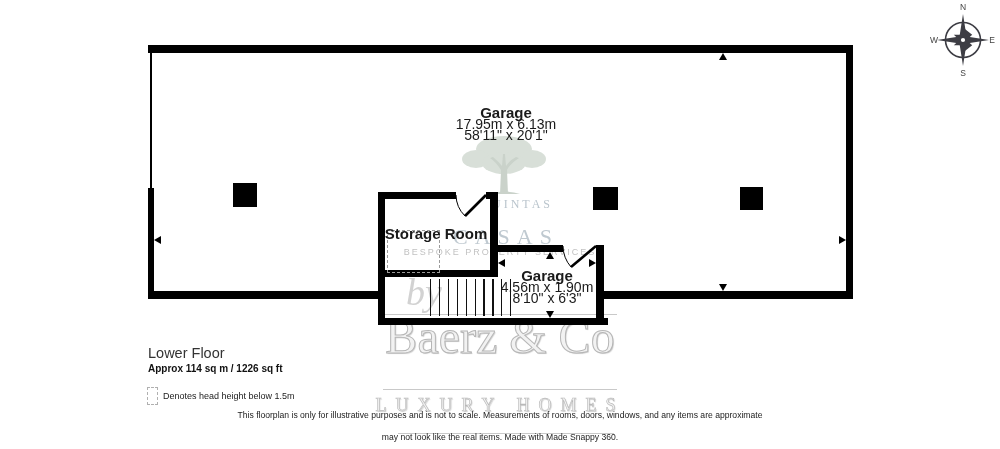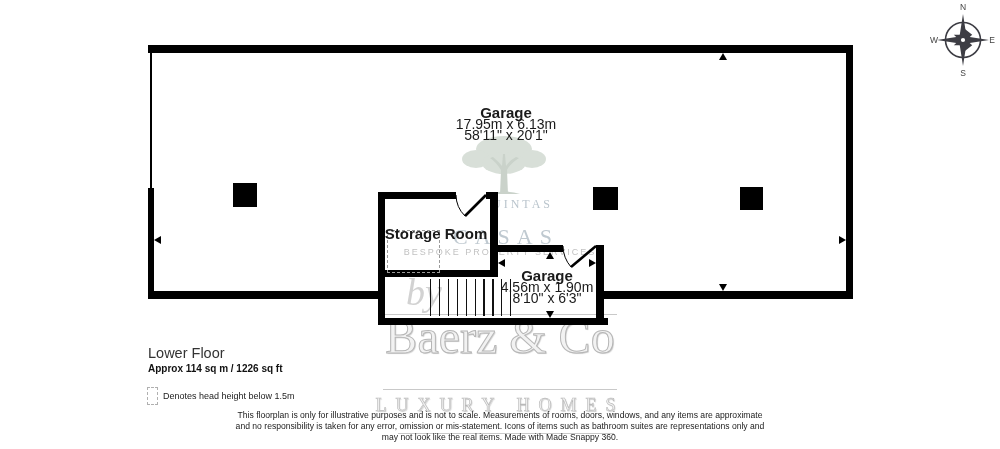--- a/index.html
+++ b/index.html
@@ -145,21 +145,20 @@
   </div>
 
   <div id="texts">
     <div class="abs floor-title" style="left:148px;top:345px">Lower Floor</div>
     <div class="abs floor-area" style="left:148px;top:363px">Approx 114 sq m / 1226 sq ft</div>
 
     <div class="legend-box" style="left:147px;top:387px;width:9px;height:16px"></div>
     <div class="abs legend-note" style="left:163px;top:391px">Denotes head height below 1.5m</div>
 
     <div class="disc" style="top:410px">This floorplan is only for illustrative purposes and is not to scale. Measurements of rooms, doors, windows, and any items are approximate</div>
-    <div class="disc" style="top:421px">and no responsibility is taken for any error, omission or mis-statement. Icons of items such as bathroom suites are representations only and</div>
     <div class="disc" style="top:432px">may not look like the real items. Made with Made Snappy 360.</div>
   </div>
 
   <svg class="abs" style="left:925px;top:0;z-index:2" width="76" height="78" viewBox="0 0 76 78">
     <circle cx="38" cy="40" r="17.5" fill="none" stroke="#3d3d44" stroke-width="1.6"></circle>
     <polygon fill="#3d3d44" points="38,27.5 47.2,34.8 41.5,40 47.2,45.2 38,52.5 34.8,45.2 28.8,45.2 34.5,40 28.8,34.8 34.8,34.8"></polygon>
     <polygon fill="#3d3d44" points="38,14 41.5,36.5 64,40 41.5,43.5 38,66 34.5,43.5 12,40 34.5,36.5"></polygon>
     <circle cx="38" cy="40" r="2.8" fill="#fff" stroke="#3d3d44" stroke-width="1.4"></circle>
     <text x="38" y="10" text-anchor="middle" font-size="8.5" fill="#444">N</text>
     <text x="38" y="76" text-anchor="middle" font-size="8.5" fill="#444">S</text>

